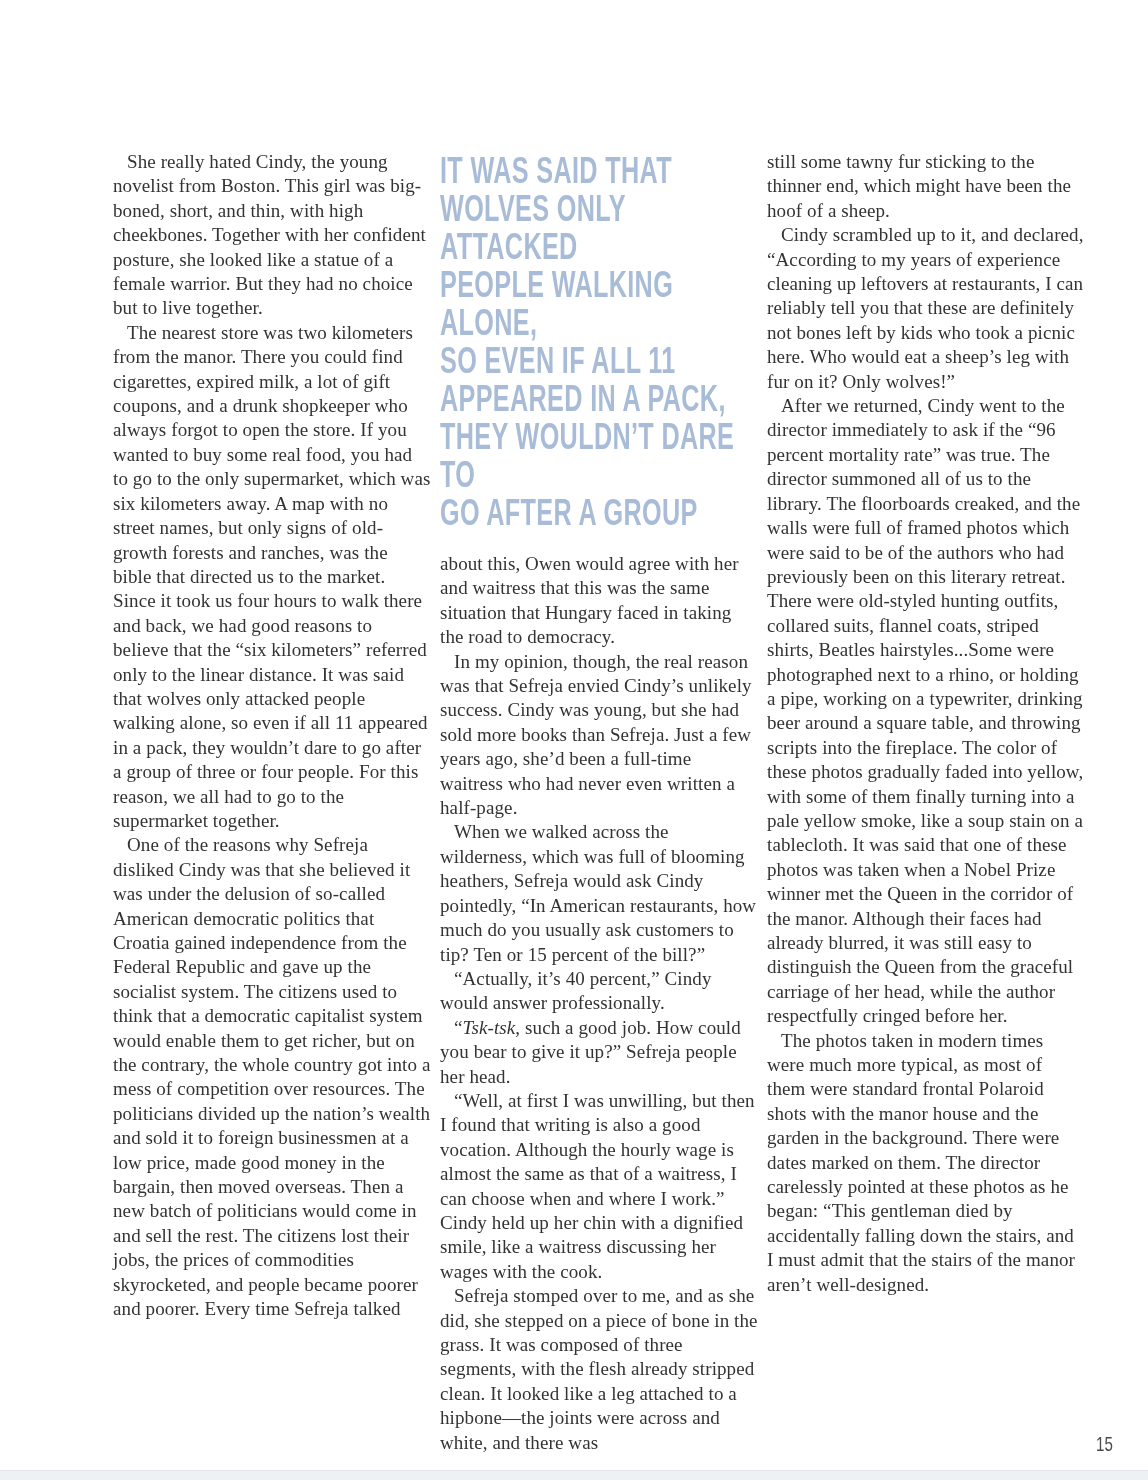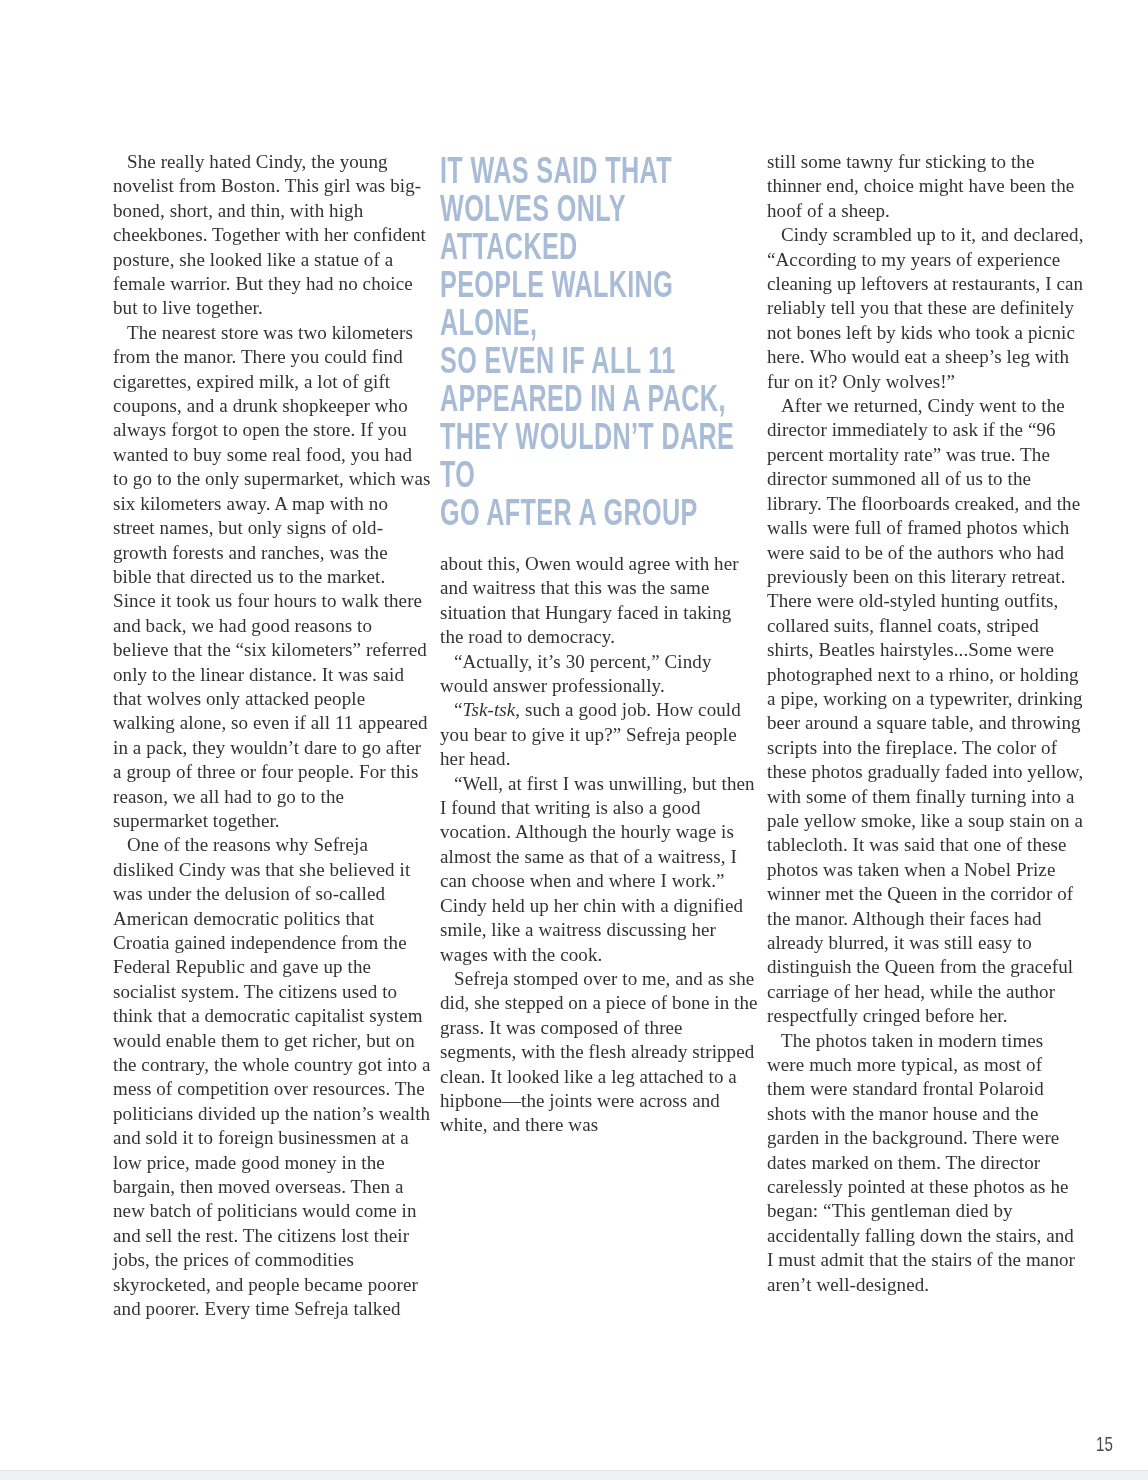--- a/index.html
+++ b/index.html
@@ -93,29 +93,31 @@
     <div class="col continuation">
       <div class="pull-quote">IT WAS SAID THAT
 WOLVES ONLY ATTACKED
 PEOPLE WALKING ALONE,
 SO EVEN IF ALL 11
 APPEARED IN A PACK,
 THEY WOULDN’T DARE TO
 GO AFTER A GROUP</div>
       <div>
           <p>about this, Owen would agree with her and waitress that this was the same situation that Hungary faced in taking the road to democracy.</p>
-          <p>“Actually, it’s 30 percent,” Cindy would answer professionally.</p>
+          <p>In my opinion, though, the real reason was that Sefreja envied Cindy’s unlikely success. Cindy was young, but she had sold more books than Sefreja. Just a few years ago, she’d been a full-time waitress who had never even written a half-page.</p>
+          <p>When we walked across the wilderness, which was full of blooming heathers, Sefreja would ask Cindy pointedly, “In American restaurants, how much do you usually ask customers to tip? Ten or 15 percent of the bill?”</p>
+          <p>“Actually, it’s 40 percent,” Cindy would answer professionally.</p>
           <p><span>“</span><em>Tsk-tsk</em><span>, such a good job. How could you bear to give it up?” Sefreja people her head.</span></p>
           <p>“Well, at first I was unwilling, but then I found that writing is also a good vocation. Although the hourly wage is almost the same as that of a waitress, I can choose when and where I work.” Cindy held up her chin with a dignified smile, like a waitress discussing her wages with the cook.</p>
           <p>Sefreja stomped over to me, and as she did, she stepped on a piece of bone in the grass. It was composed of three segments, with the flesh already stripped clean. It looked like a leg attached to a hipbone—the joints were across and white, and there was</p>
         </div>
     </div>
 
     <div class="col continuation">
-        <p>still some tawny fur sticking to the thinner end, choice might have been the hoof of a sheep.</p>
+        <p>still some tawny fur sticking to the thinner end, which might have been the hoof of a sheep.</p>
         <p>Cindy scrambled up to it, and declared, “According to my years of experience cleaning up leftovers at restaurants, I can reliably tell you that these are definitely not bones left by kids who took a picnic here. Who would eat a sheep’s leg with fur on it? Only wolves!”</p>
         <p>After we returned, Cindy went to the director immediately to ask if the “96 percent mortality rate” was true. The director summoned all of us to the library. The floorboards creaked, and the walls were full of framed photos which were said to be of the authors who had previously been on this literary retreat. There were old-styled hunting outfits, collared suits, flannel coats, striped shirts, Beatles hairstyles...Some were photographed next to a rhino, or holding a pipe, working on a typewriter, drinking beer around a square table, and throwing scripts into the fireplace. The color of these photos gradually faded into yellow, with some of them finally turning into a pale yellow smoke, like a soup stain on a tablecloth. It was said that one of these photos was taken when a Nobel Prize winner met the Queen in the corridor of the manor. Although their faces had already blurred, it was still easy to distinguish the Queen from the graceful carriage of her head, while the author respectfully cringed before her.</p>
         <p>The photos taken in modern times were much more typical, as most of them were standard frontal Polaroid shots with the manor house and the garden in the background. There were dates marked on them. The director carelessly pointed at these photos as he began: “This gentleman died by accidentally falling down the stairs, and I must admit that the stairs of the manor aren’t well-designed.</p>
       </div>
 
   </div>
 
   <div class="footer-issue">Issue 5 /2019</div>
 
   <div class="page-number">15</div>

